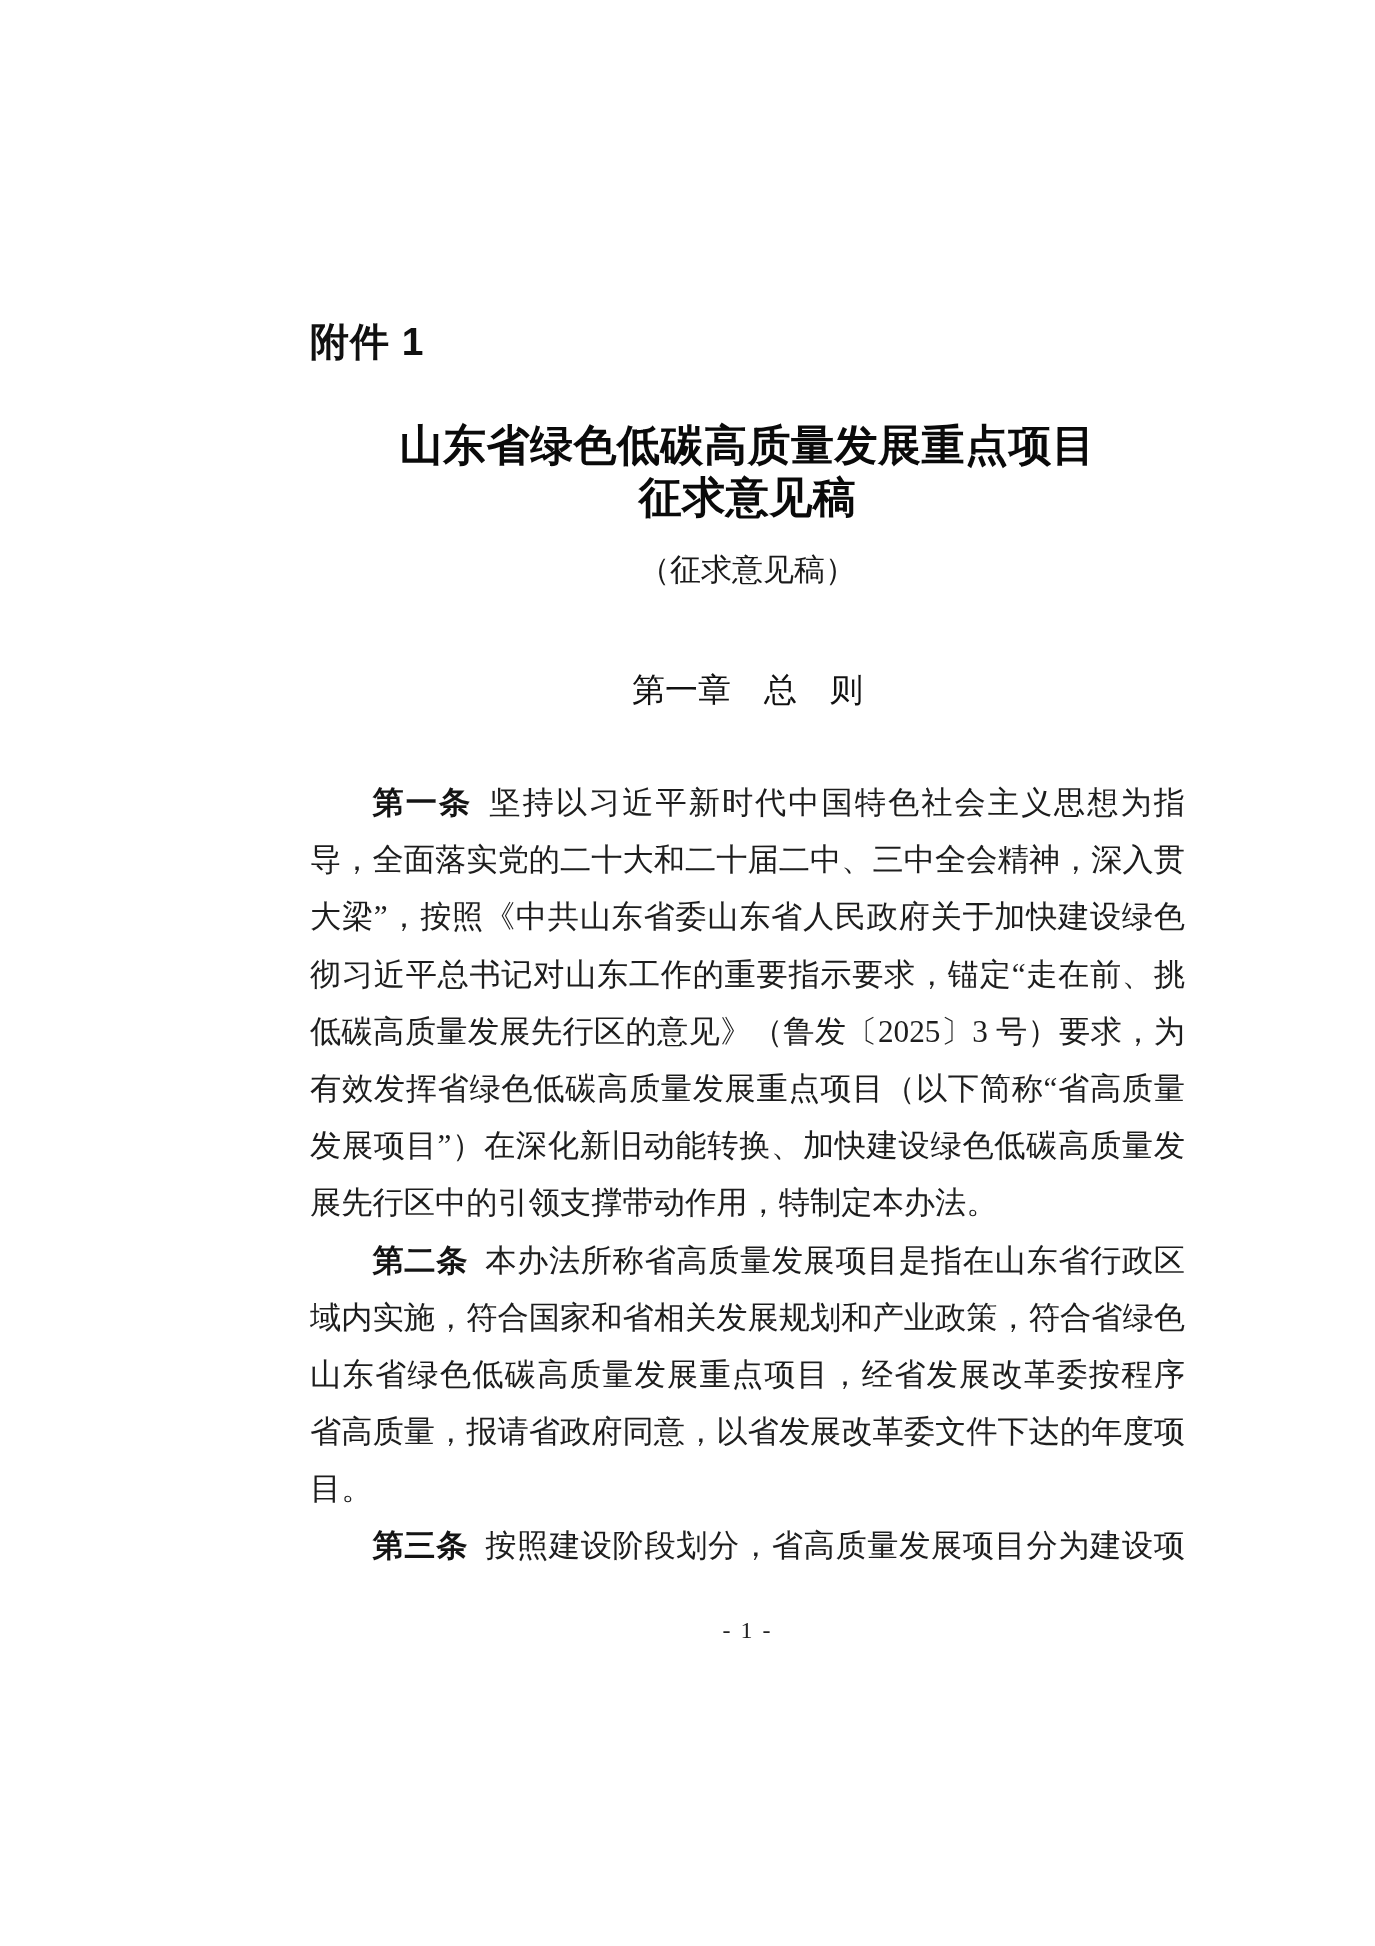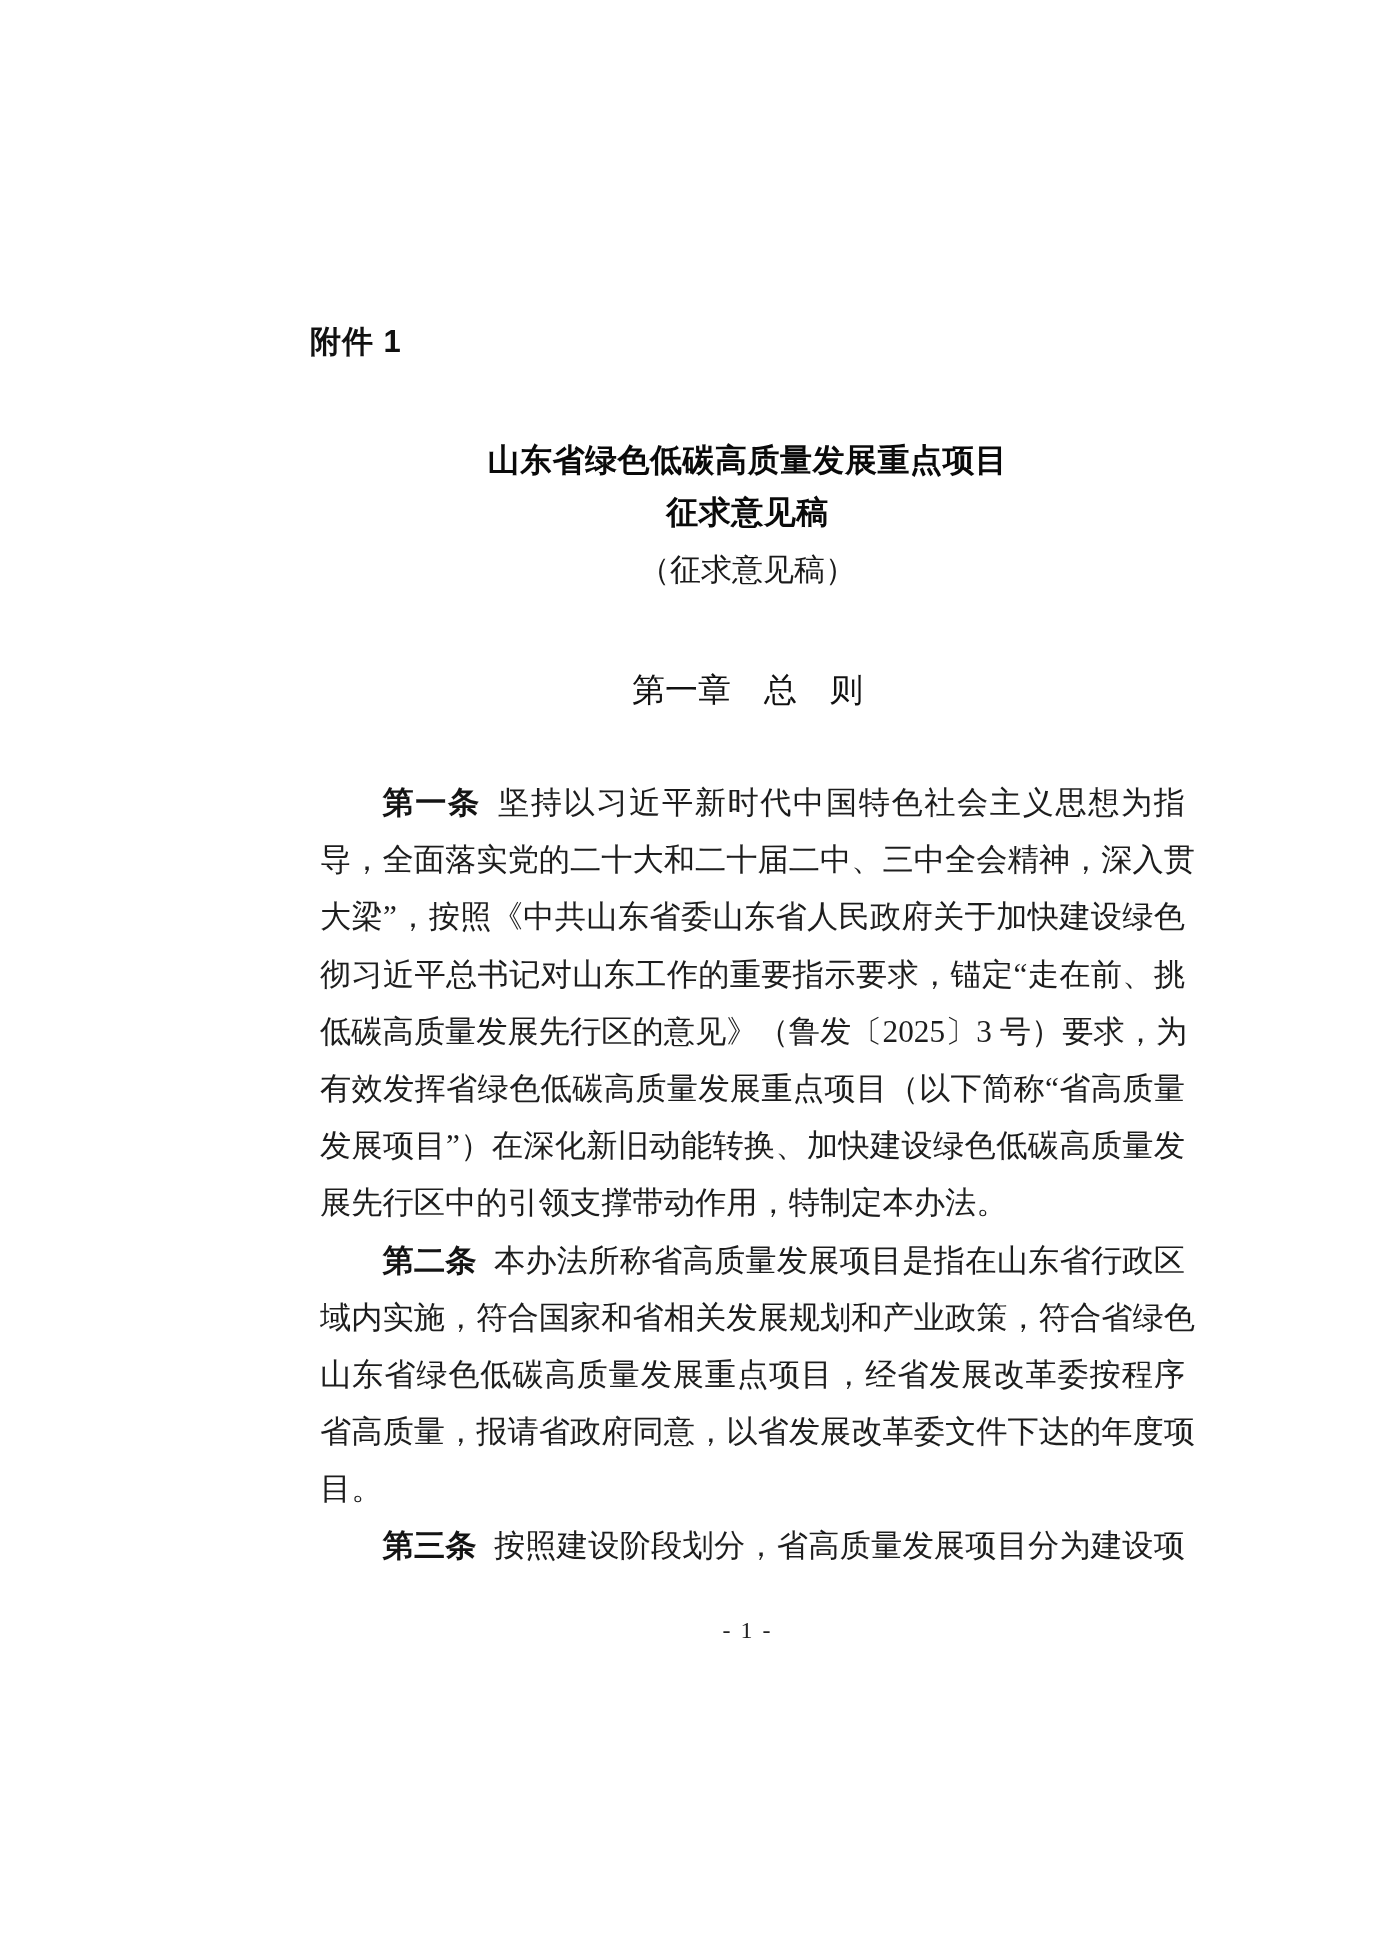--- a/index.html
+++ b/index.html
@@ -16,36 +16,36 @@
     font-family: "Liberation Serif", serif;
     overflow: hidden;
   }
   
   .attachment {
     position: absolute;
     left: 310px;
     top: 324px;
     font-family: "Liberation Sans", sans-serif;
     font-weight: 600;
-    font-size: 31px;
+    font-size: 39px;
     line-height: 36px;
     color: #111;
     letter-spacing: 1px;
   }
   
   .centercol {
     position: absolute;
     left: 310px;
     width: 875px;
     text-align: center;
   }
   .title {
-    top: 434px;
+    top: 420px;
     font-weight: bold;
-    font-size: 32px;
+    font-size: 43px;
     line-height: 52px;
     color: #0a0a0a;
     letter-spacing: 0.5px;
   }
   .subtitle {
     top: 551px;
     font-size: 31px;
     line-height: 38px;
     color: #1a1a1a;
     text-align: center;
@@ -65,21 +65,20 @@
     width: 875px;
     font-size: 31.25px;
   }
   .line {
     height: 57.2px;
     line-height: 57.2px;
     white-space: nowrap;
     text-align: justify;
     text-align-last: justify;
     color: #1d1d1d;
-    margin-left: 10px;
   }
   .line.indent {
     padding-left: 62.5px;
   }
   .line.endp {
     text-align-last: left;
   }
   .lbl {
     font-family: "Liberation Sans", sans-serif;
     font-weight: bold;

